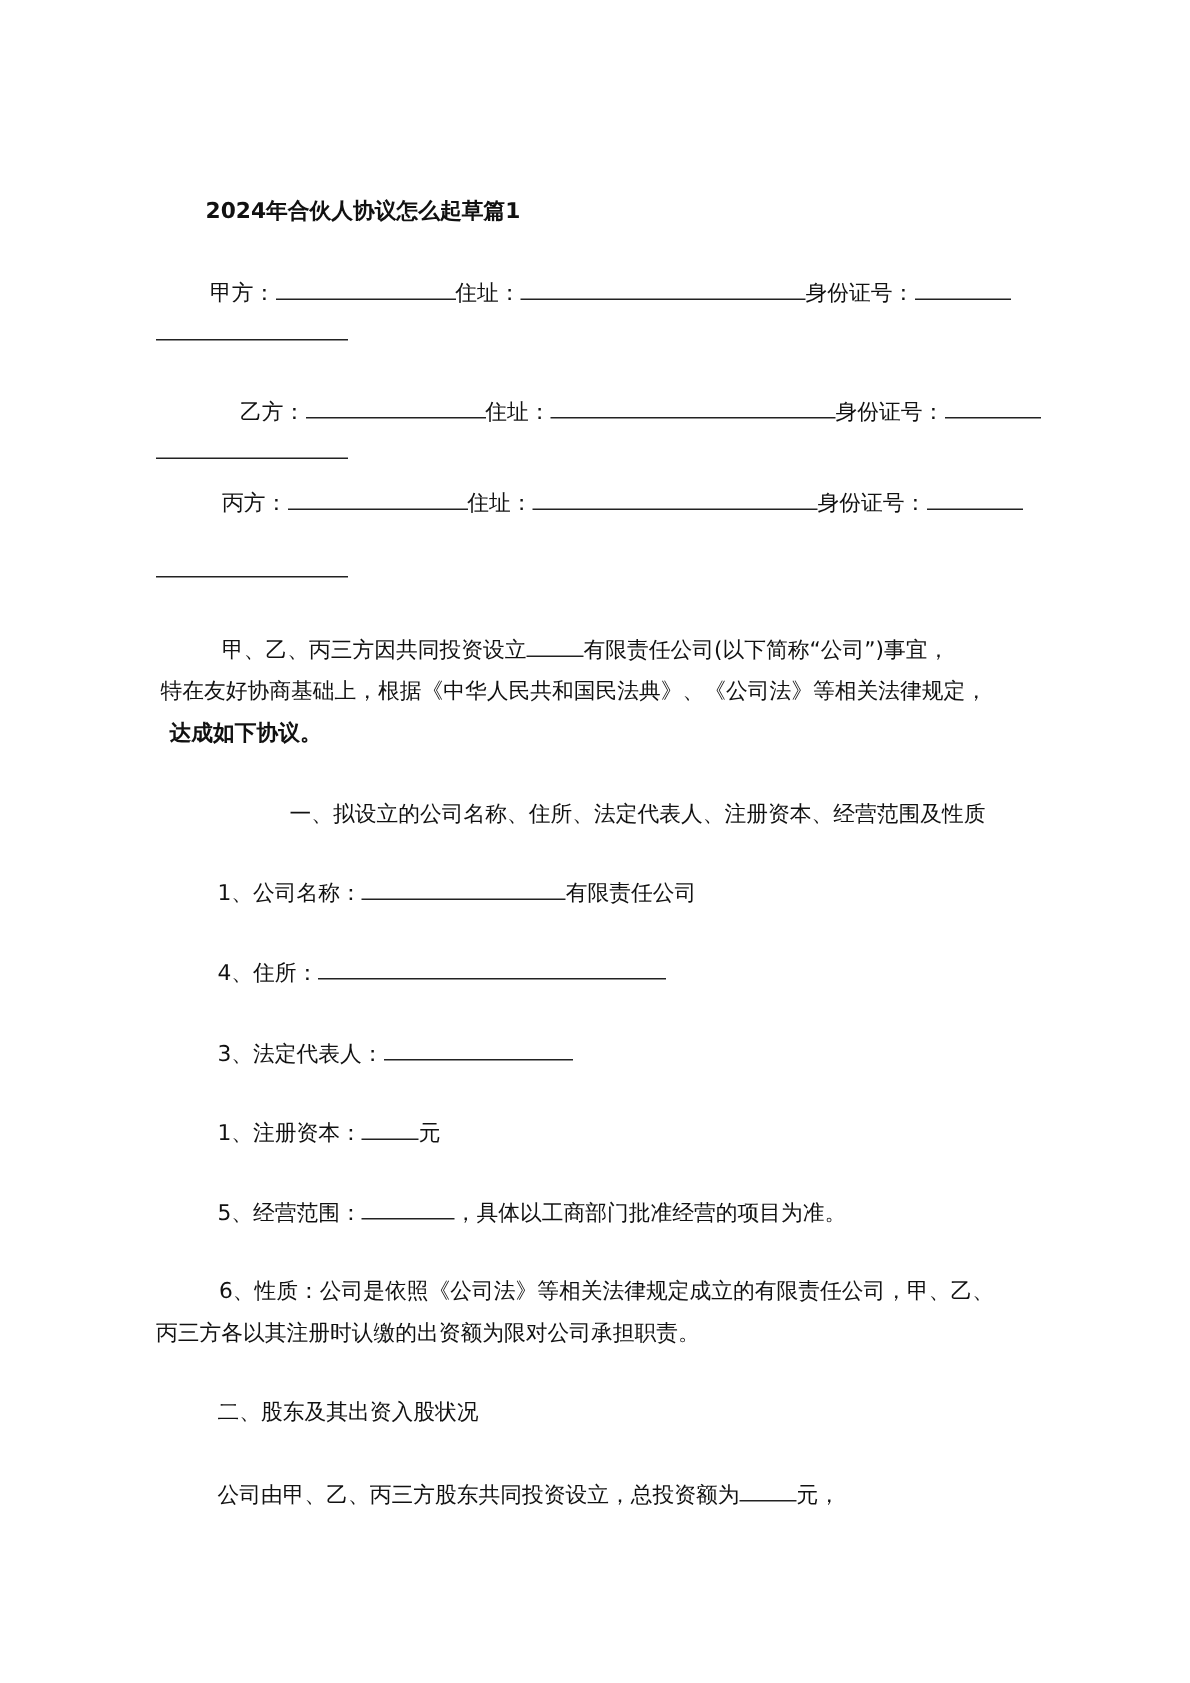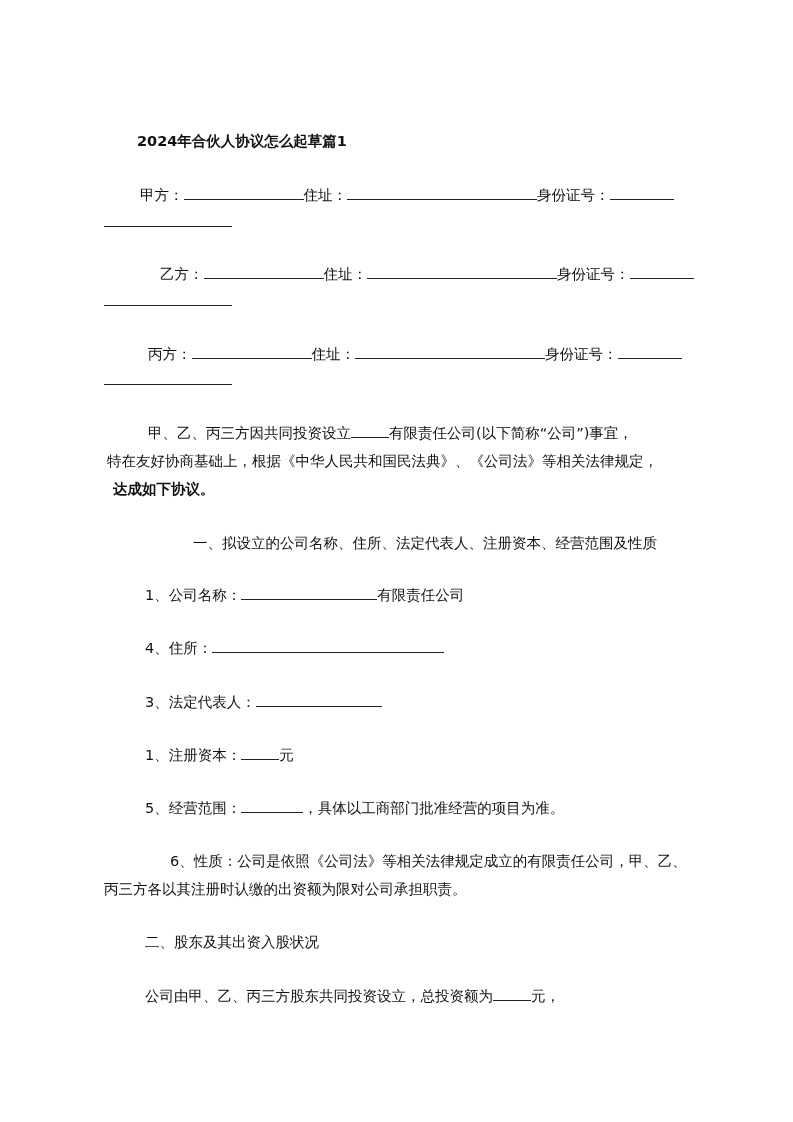--- a/index.html
+++ b/index.html
@@ -33,21 +33,21 @@
     <span class="blank b-id2"></span>
   </div>
 
   <div class="line" style="left:148px; top:264px;margin-left:12px;">
     <span>乙方：</span><span class="blank b-short"></span><span>住址：</span><span class="blank b-addr"></span><span>身份证号：</span><span class="blank b-id1"></span>
   </div>
   <div class="line" style="left:104px; top:291px;">
     <span class="blank b-id2"></span>
   </div>
 
-  <div class="line" style="left:148px; top:344px;">
+  <div class="line" style="left:148px; top:325px;">
     <span>丙方：</span><span class="blank b-short"></span><span>住址：</span><span class="blank b-addr"></span><span>身份证号：</span><span class="blank b-id1"></span>
   </div>
   <div class="line" style="left:104px; top:370px;">
     <span class="blank b-id2"></span>
   </div>
 
   <div class="line" style="left:107px; top:451px;">特在友好协商基础上，根据《中华人民共和国民法典》、《公司法》等相关法律规定，</div>
   <div class="line" style="left:148px; top:423px;">
     <span>甲、乙、丙三方因共同投资设立</span><span class="blank b-5"></span><span>有限责任公司(以下简称“公司”)事宜，</span>
   </div>
@@ -68,21 +68,21 @@
   </div>
 
   <div class="line" style="left:145px; top:745px;">
     <span>1、注册资本：</span><span class="blank b-5"></span><span>元</span>
   </div>
 
   <div class="line" style="left:145px; top:798px;">
     <span>5、经营范围：</span><span class="blank b-scope"></span><span>，具体以工商部门批准经营的项目为准。</span>
   </div>
 
-  <div class="line" style="left:146px; top:851px;margin-left:24px;">6、性质：公司是依照《公司法》等相关法律规定成立的有限责任公司，甲、乙、</div>
+  <div class="line" style="left:146px; top:851px;">6、性质：公司是依照《公司法》等相关法律规定成立的有限责任公司，甲、乙、</div>
   <div class="line" style="left:104px; top:879px;">丙三方各以其注册时认缴的出资额为限对公司承担职责。</div>
 
   <div class="line" style="left:145px; top:932px;">二、股东及其出资入股状况</div>
 
   <div class="line" style="left:145px; top:986px;">
     <span>公司由甲、乙、丙三方股东共同投资设立，总投资额为</span><span class="blank b-5"></span><span>元，</span>
   </div>
 
 </div>
 

